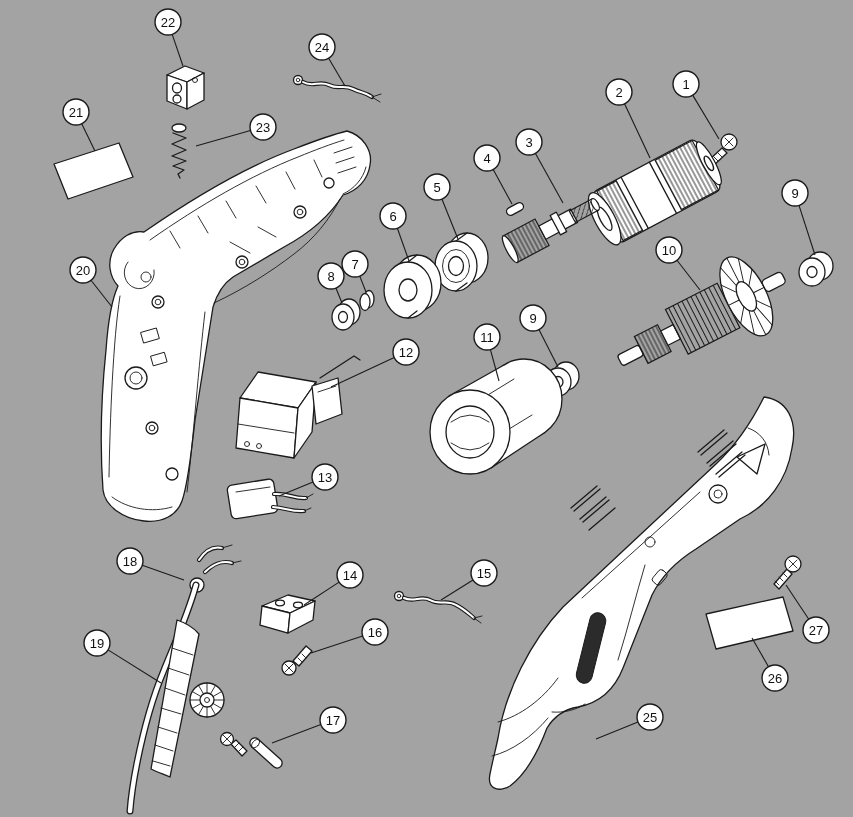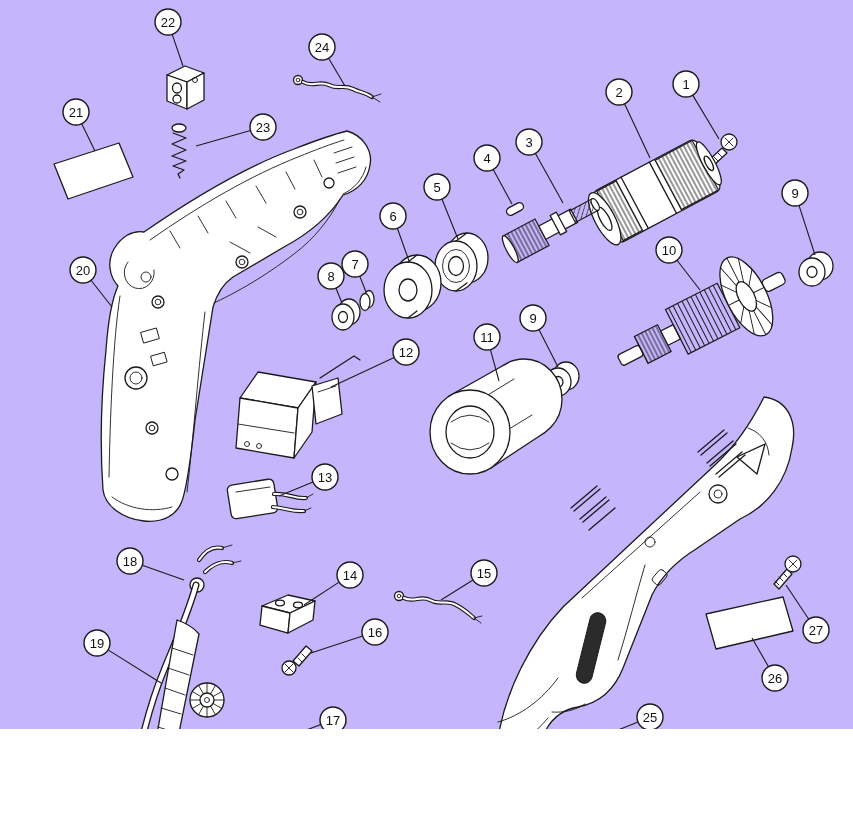--- a/index.html
+++ b/index.html
@@ -1,17 +1,17 @@
 <!DOCTYPE html>
 <html><head>
 <meta charset="utf-8">
 <title>Diagram</title>
 <style>
   html,body{margin:0;padding:0;background:#fff;}
-  .stage{position:relative;width:853px;height:729px;background:#c4b5fd;overflow:hidden;
+  .stage{position:relative;width:853px;height:817px;background:#a3a3a3;overflow:hidden;
          font-family:"Liberation Sans","DejaVu Sans",sans-serif;}
   svg{position:absolute;left:0;top:0;}
   .s{stroke:#1b1b1b;stroke-width:1.3;fill:none;stroke-linejoin:round;stroke-linecap:round;}
   .sw{stroke:#1b1b1b;stroke-width:1.3;fill:#fff;stroke-linejoin:round;}
   .thin{stroke-width:0.9;}
   .hatr{stroke:#1b1b1b;stroke-width:1.2;}
   .wire{stroke:#1b1b1b;stroke-width:4.2;fill:none;stroke-linecap:round;}
   .wirecore{stroke:#fff;stroke-width:2;fill:none;stroke-linecap:round;}
   .cord{stroke:#1b1b1b;stroke-width:7;fill:none;stroke-linecap:round;}
   .cordcore{stroke:#fff;stroke-width:4.4;fill:none;stroke-linecap:round;}

